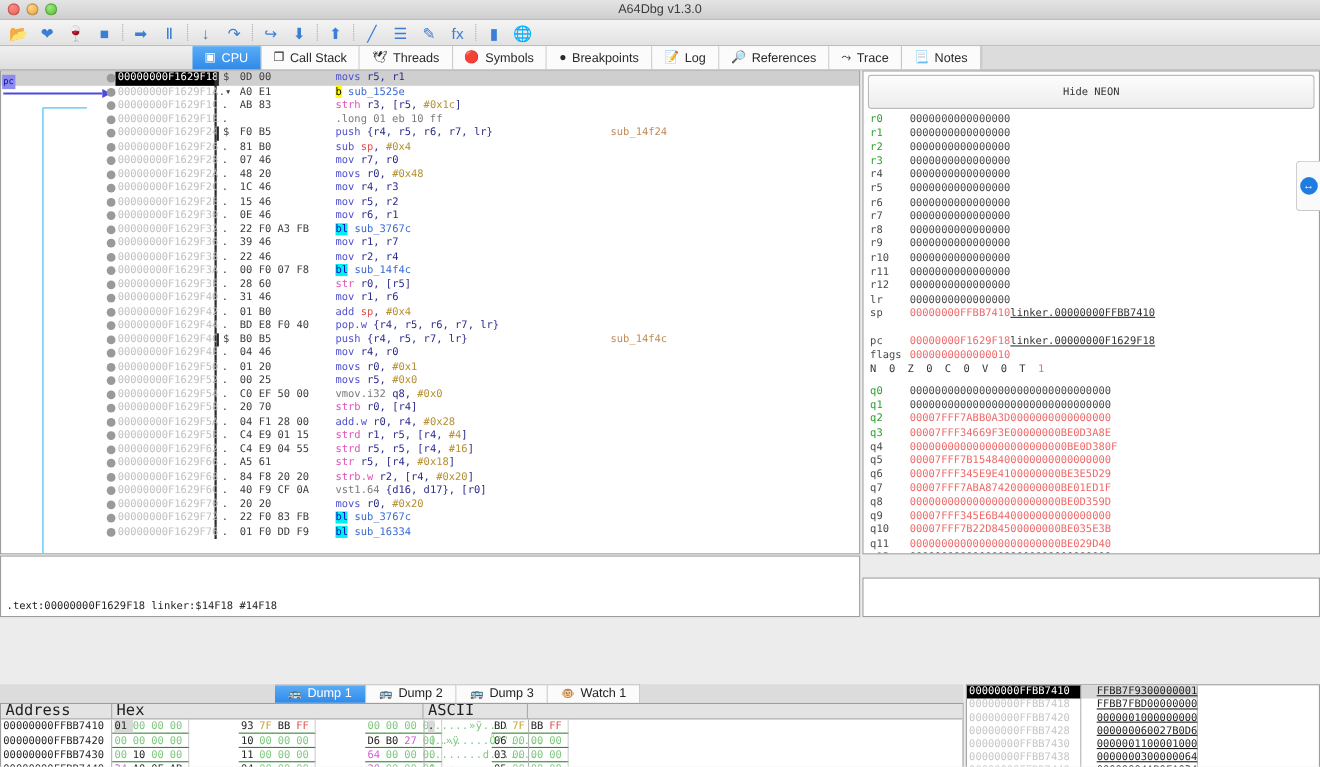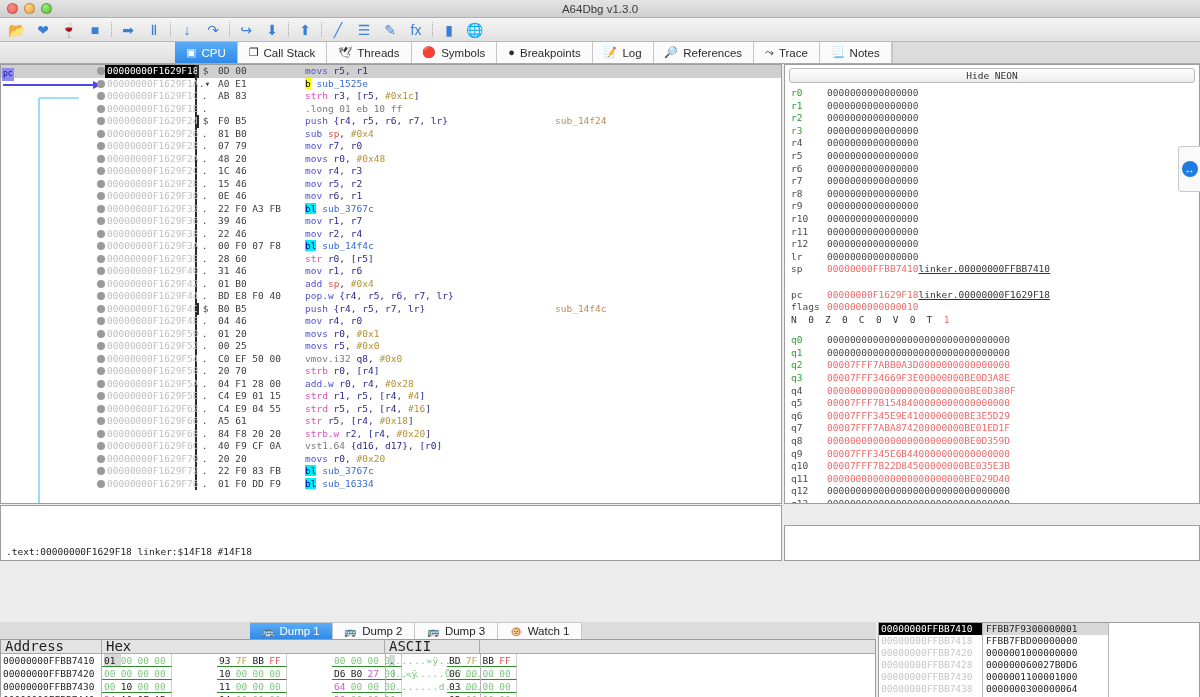--- a/index.html
+++ b/index.html
@@ -113,21 +113,21 @@
   
   #infobox { left: 0; top: 441px; width: 782px; height: 56px;
              border: 1px solid #9d9d9d; background: #fff; }
   .infotext { position: absolute; left: 5px; bottom: 3px;
               font-family: "DejaVu Sans Mono", monospace; font-size: 9.5px; color: #222; }
 
   
   #regs { left: 784px; top: 0; width: 416px; height: 440px;
           border: 1px solid #9d9d9d; background: #fff; overflow: hidden; }
   .hide-neon {
-    margin: 3px 4px 2px 4px; height: 15px; border: 1px solid #bbb; border-radius: 3px;
+    margin: 3px 4px 2px 4px; height: 31px; border: 1px solid #bbb; border-radius: 3px;
     background: linear-gradient(#fdfdfd,#ededed);
     display: flex; align-items: center; justify-content: center;
     font-family: "DejaVu Sans Mono", monospace; font-size: 9.5px; color: #333;
   }
   .reg-list { padding: 2px 0 0 6px; }
   .rrow { display: flex; height: 12.6px; line-height: 12.6px;
           font-family: "DejaVu Sans Mono", monospace; font-size: 9.5px; }
   .rname { width: 36px; color: #4a4a4a; }
   .rname.hl { color: #2aa02a; }
   .rval { color: #4a4a4a; }
@@ -198,21 +198,21 @@
   .bsel { background: #d8d8d8; color: #222; }
   .aG { color: #7ec77e; }
 
   
   #stack { left: 878px; top: 558px; width: 322px; height: 85px;
            border: 1px solid #9d9d9d; background: #fff; overflow: hidden; }
   .srow { display: flex; height: 12px; line-height: 12px;
           font-family: "DejaVu Sans Mono", monospace; font-size: 9.5px; }
   .s-addr { width: 104px; padding-left: 2px; color: #c6c6c6; border-right: 1px solid #b4b4b4; }
   .srow.sel .s-addr { background: #000; color: #fff; }
-  .s-val { width: 126px; padding-left: 3px; color: #1f1f1f; border-right: 1px solid #b4b4b4; }
+  .s-val { width: 106px; padding-left: 14px; color: #1f1f1f; border-right: 1px solid #b4b4b4; text-decoration: underline; }
   .srow.sel .s-val { background: #d8d8d8; }
   .s-rest { flex: 1; }
 </style>
 </head>
 <body>
 
 <div class="app">
 
   <div class="titlebar">
     <div class="traffic">
@@ -396,21 +396,21 @@
             <div class="c-bytes">81 B0</div>
             <div class="c-ins"><span class="mn">sub</span><span class="reg"> </span><span class="regr">sp</span><span class="reg">, </span><span class="imm">#0x4</span></div>
             <div class="c-cmt"></div>
           </div>
           <div class="drow">
             <div class="c-gut">
               <div class="c-bp"></div>
             </div>
             <div class="c-addr">00000000F1629F28</div>
             <div class="c-mark">.</div>
-            <div class="c-bytes">07 79</div>
+            <div class="c-bytes">07 46</div>
             <div class="c-ins"><span class="mn">mov</span><span class="reg"> r7, r0</span></div>
             <div class="c-cmt"></div>
           </div>
           <div class="drow">
             <div class="c-gut">
               <div class="c-bp"></div>
             </div>
             <div class="c-addr">00000000F1629F2A</div>
             <div class="c-mark">.</div>
             <div class="c-bytes">48 20</div>

